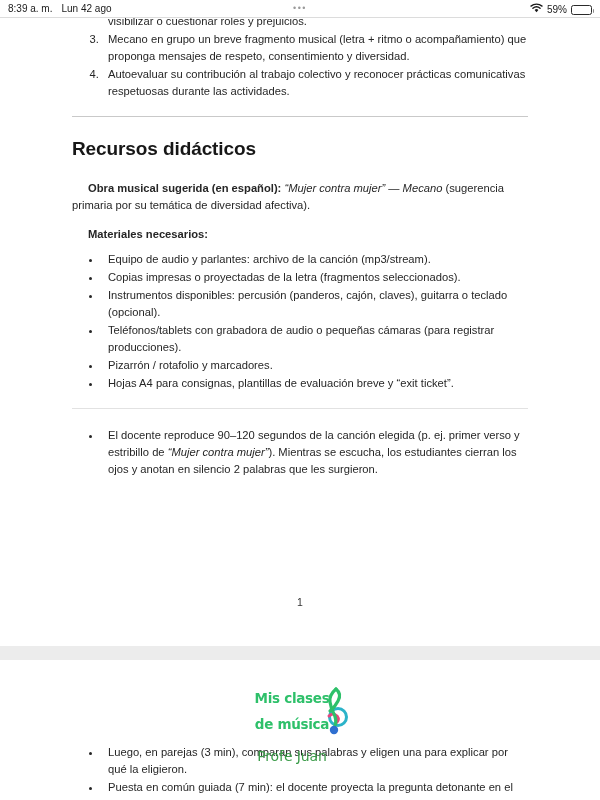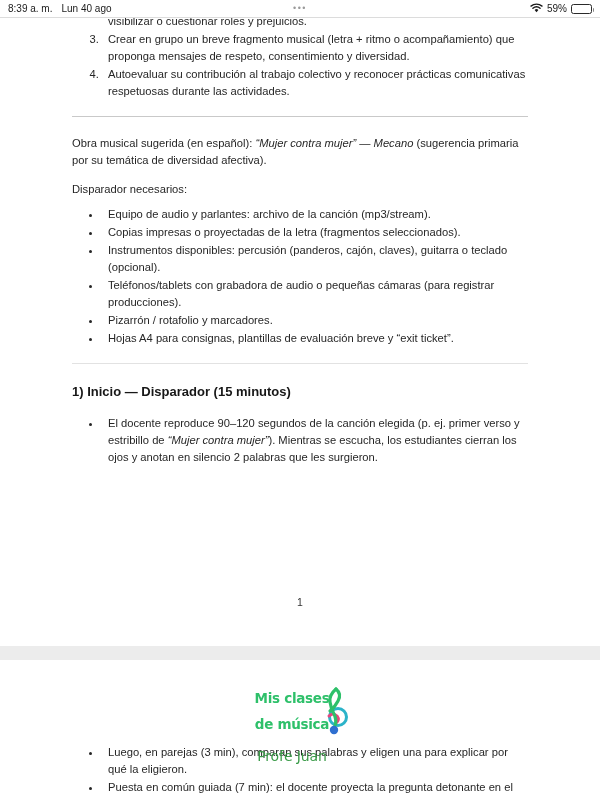--- a/index.html
+++ b/index.html
@@ -48,21 +48,21 @@
     letter-spacing: 1.5px;
     color: #9a9a9a;
     font-size: 9px;
     line-height: 1;
     position: relative;
     top: -1px;
   }
   .statusbar-right {
     margin-left: auto;
     display: flex;
-    align-items: center;
+    align-items: flex-end;
     gap: 4px;
     white-space: nowrap;
     z-index: 2;
   }
   .wifi-icon { display: block; }
   .battery {
     width: 21px;
     height: 10px;
     border: 1px solid #2a2a2a;
     border-radius: 2.5px;
@@ -174,21 +174,21 @@
   h2.doc-h2 {
     font-size: 13px;
     font-weight: bold;
     margin: 0 0 13px 0;
     color: #171717;
   }
   p.doc-p {
     margin: 0 0 12px 0;
   }
   p.tight { margin-bottom: 8px; }
-  .b { font-weight: normal; }
+  .b { font-weight: bold; margin-left: 16px; }
   .i { font-style: italic; }
 
   .pagenum {
     position: absolute;
     bottom: 38px;
     left: 0;
     width: 600px;
     text-align: center;
     font-size: 10.5px;
     color: #333;
@@ -242,48 +242,48 @@
 </head>
 <body>
 
 <div class="doc-viewport">
 
   <div class="page page-one">
     <div class="doc-body">
 
       <ol class="doc-list" start="2">
         <li><span>Argumentar, con ejemplos de la letra y de la interpretación, cómo la música puede visibilizar o cuestionar roles y prejuicios.</span></li>
-        <li><span>Crear en grupo un breve fragmento musical (letra + ritmo o acompañamiento) que proponga mensajes de respeto, consentimiento y diversidad.</span></li>
+        <li><span>Mecano en grupo un breve fragmento musical (letra + ritmo o acompañamiento) que proponga mensajes de respeto, consentimiento y diversidad.</span></li>
         <li><span>Autoevaluar su contribución al trabajo colectivo y reconocer prácticas comunicativas respetuosas durante las actividades.</span></li>
       </ol>
 
       <hr class="rule">
 
+      <h1 class="doc-h1">Recursos didácticos</h1>
 
       <p class="doc-p">
         <span class="b">Obra musical sugerida (en español):</span> <span class="i">“Mujer contra mujer”</span> <span>—</span> <span class="i">Mecano</span> <span>(sugerencia primaria por su temática de diversidad afectiva).</span>
       </p>
 
       <p class="doc-p tight">
-        <span class="b">Disparador necesarios:</span>
+        <span class="b">Materiales necesarios:</span>
       </p>
 
       <ul class="doc-list">
         <li><span>Equipo de audio y parlantes: archivo de la canción (mp3/stream).</span></li>
         <li><span>Copias impresas o proyectadas de la letra (fragmentos seleccionados).</span></li>
         <li><span>Instrumentos disponibles: percusión (panderos, cajón, claves), guitarra o teclado (opcional).</span></li>
         <li><span>Teléfonos/tablets con grabadora de audio o pequeñas cámaras (para registrar producciones).</span></li>
         <li><span>Pizarrón / rotafolio y marcadores.</span></li>
         <li><span>Hojas A4 para consignas, plantillas de evaluación breve y “exit ticket”.</span></li>
       </ul>
 
       <hr class="rule light">
 
 
-      <h2 class="doc-h2">1) Inicio — Disparador (15 minutos)</h2>
 
 
       <ul class="doc-list">
         <li><span>El docente reproduce 90–120 segundos de la canción elegida (p. ej. primer verso y estribillo de </span><span class="i">“Mujer contra mujer”</span><span>). Mientras se escucha, los estudiantes cierran los ojos y anotan en silencio 2 palabras que les surgieron.</span></li>
       </ul>
 
     </div>
 
     <div class="pagenum">1</div>
   </div>
@@ -321,21 +321,21 @@
         <li><span>Puesta en común guiada (7 min): el docente proyecta la pregunta detonante en el pizarrón:</span></li>
       </ul>
     </div>
   </div>
 
 </div>
 
 <div class="statusbar">
   <div class="statusbar-left">
     <span>8:39 a. m.</span>
-    <span>Lun 40 ago</span>
+    <span>Lun 42 ago</span>
   </div>
   <div class="statusbar-center">
     <span class="dots">•••</span>
   </div>
   <div class="statusbar-right">
     <span class="wifi-icon">
       <svg width="13" height="10" viewBox="0 0 13 10" aria-hidden="true">
         <path d="M6.5 9.2 L4.6 6.9 a3 3 0 0 1 3.8 0 Z" fill="#1a1a1a"></path>
         <path d="M2.9 5.3 a5.6 5.6 0 0 1 7.2 0" fill="none" stroke="#1a1a1a" stroke-width="1.4" stroke-linecap="round"></path>
         <path d="M1 3.1 a8.6 8.6 0 0 1 11 0" fill="none" stroke="#1a1a1a" stroke-width="1.4" stroke-linecap="round"></path>

